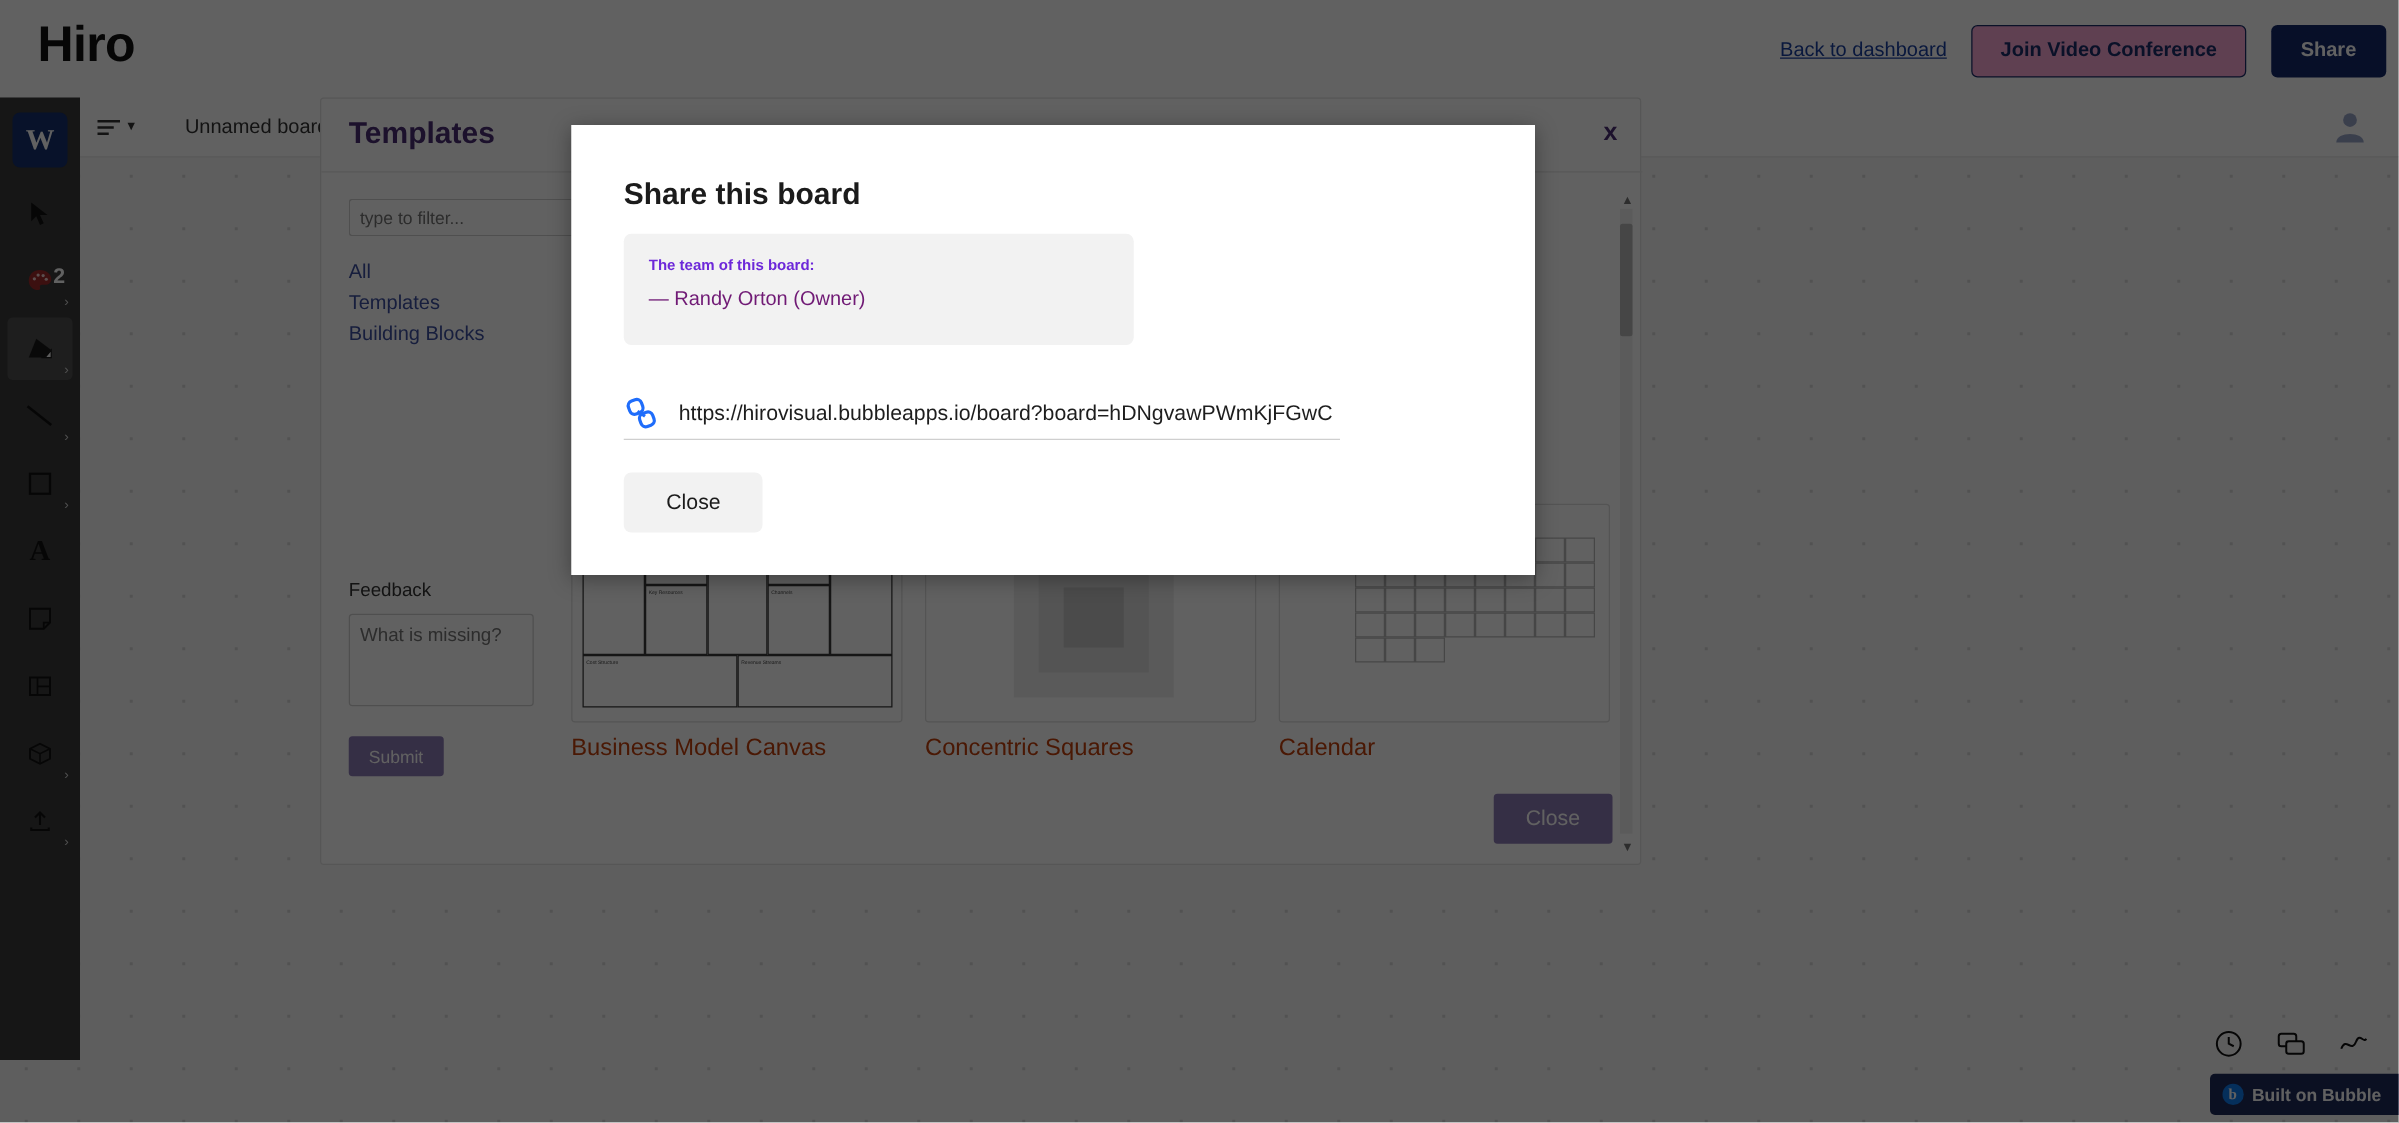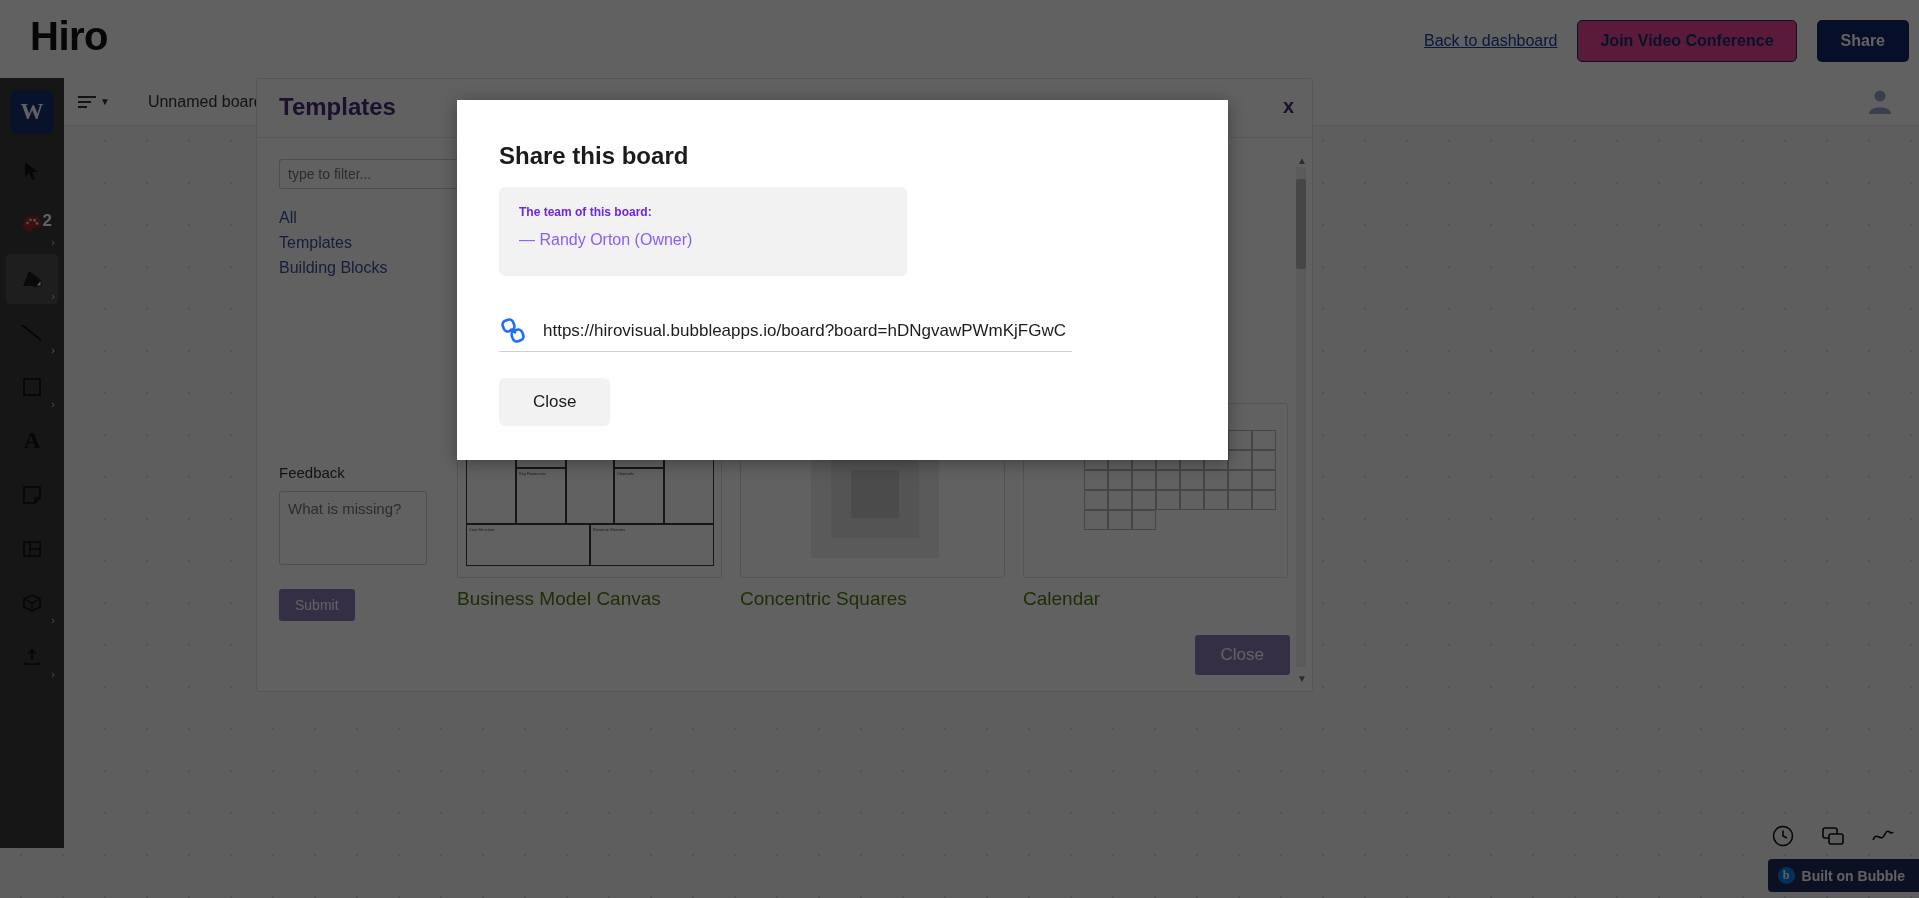--- a/index.html
+++ b/index.html
@@ -24,21 +24,21 @@
   }
   .header-right {
     position: absolute; right: 22px; top: 20px;
     display: flex; align-items: center; gap: 20px;
   }
   .link-dashboard {
     font-size: 16px; color: #1a3fa0; text-decoration: underline;
     cursor: pointer;
   }
   .btn-video {
-    border: 1px solid #1b2f6b; color: #1b2f6b; background: #ec4899;
+    border: 1px solid #1b2f6b; color: #1b2f6b; background: #f9a8d4;
     border-radius: 5px; padding: 11px 22px; font-size: 16px; font-weight: bold;
     cursor: pointer;
   }
   .btn-share {
     background: #13296b; color: #fff; border: none;
     border-radius: 5px; padding: 12px 24px; font-size: 16px; font-weight: bold;
     cursor: pointer;
   }
 
   
@@ -147,21 +147,21 @@
   .tpl-grid {
     position: absolute; left: 196px; top: 78px; width: 840px; height: 530px;
     overflow: hidden;
   }
   .tpl-row { display: flex; gap: 18px; padding-left: 4px; }
   .tpl-card { width: 265px; }
   .tpl-thumb {
     width: 265px; height: 175px; border: 1px solid #dcdcdc; border-radius: 3px;
     background: #fff; position: relative; overflow: hidden;
   }
-  .tpl-name { margin-top: 10px; font-size: 19px; color: #4d7c0f; }
+  .tpl-name { margin-top: 10px; font-size: 19px; color: #c2410c; }
   .scroll-track {
     position: absolute; right: 6px; top: 88px; width: 10px; height: 500px;
     background: #f0f0f0;
   }
   .scroll-thumb {
     position: absolute; right: 6px; top: 100px; width: 10px; height: 90px;
     background: #b8b8b8; border-radius: 2px; cursor: pointer;
   }
   .scroll-arrow {
     position: absolute; right: 5px; font-size: 10px; color: #777; cursor: pointer;
@@ -223,21 +223,21 @@
   }
   .modal-title {
     position: absolute; left: 42px; top: 42px;
     font-size: 24px; font-weight: bold; color: #1b1b1b;
   }
   .team-box {
     position: absolute; left: 42px; top: 87px; width: 408px; height: 89px;
     background: #f2f2f2; border-radius: 6px; padding: 18px 20px;
   }
   .team-title { font-size: 12px; font-weight: bold; color: #6d28d9; }
-  .team-member { font-size: 16px; color: #8b5cf6; margin-top: 12px; }
+  .team-member { font-size: 16px; color: #701a75; margin-top: 12px; }
   .url-row {
     position: absolute; left: 42px; top: 210px; width: 573px; height: 42px;
     border-bottom: 1px solid #cfcfcf;
     display: flex; align-items: center; gap: 14px; overflow: hidden;
   }
   .url-text {
     font-size: 17px; color: #1d1d1d; white-space: nowrap;
     overflow: hidden; flex: 1;
   }
   .modal-actions {

